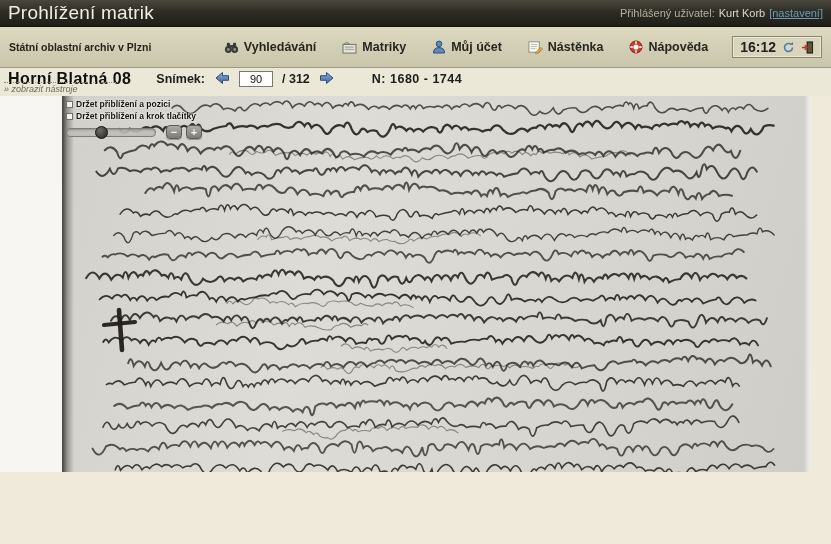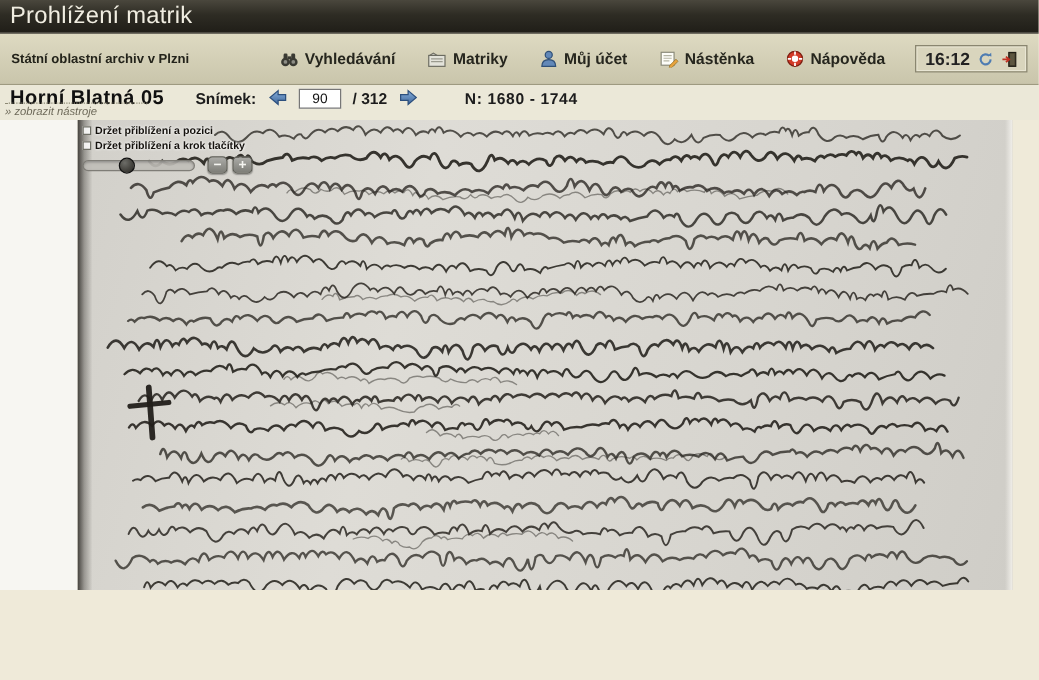--- a/index.html
+++ b/index.html
@@ -95,20 +95,25 @@
     color:#f4f4f0; font-size:11px; font-weight:bold; line-height:12px;
     text-align:center; box-shadow:0 1px 1px rgba(0,0,0,.3);
     font-family:inherit; padding:0; }
 </style>
 </head>
 <body>
 
 <div class="topbar">
   <div class="app-title">Prohlížení matrik</div>
 
+  <div class="user-info">
+    <span class="user-label">Přihlášený uživatel:</span>
+    <span class="user-name">Kurt Korb</span>
+    <a class="settings-link">[nastavení]</a>
+  </div>
 
 </div>
 
 <div class="menubar">
   <span class="archive-name">Státní oblastní archiv v Plzni</span>
 
   <div class="menu-items">
     <div class="menu-item">
       <span class="mini-icon">
         <svg viewBox="0 0 16 14" width="15" height="13">
@@ -184,21 +189,21 @@
         <rect x="6.5" y="1" width="6" height="12" fill="#46402e" stroke="#201d14" stroke-width="1"></rect>
         <rect x="7.6" y="2.1" width="3.8" height="9.8" fill="#5d5640"></rect>
         <path d="M1,7 h5 M4,4.6 L7,7 L4,9.4" stroke="#c03022" stroke-width="1.5" fill="none"></path>
       </svg>
     </span>
   </div>
 </div>
 
 <div class="toolbar">
   <div class="toolbar-main">
-    <span class="book-title">Horní Blatná 05</span>
+    <span class="book-title">Horní Blatná 08</span>
     <span class="frame-label">Snímek:</span>
 
     <button class="arrow-btn">
       <span>
         <svg viewBox="0 0 16 14" width="16" height="14">
           <defs>
               <linearGradient id="al" x1="0" y1="0" x2="0" y2="1">
             <stop offset="0" stop-color="#86aeda"></stop>
                 <stop offset="1" stop-color="#3f679b"></stop>
           </linearGradient>

